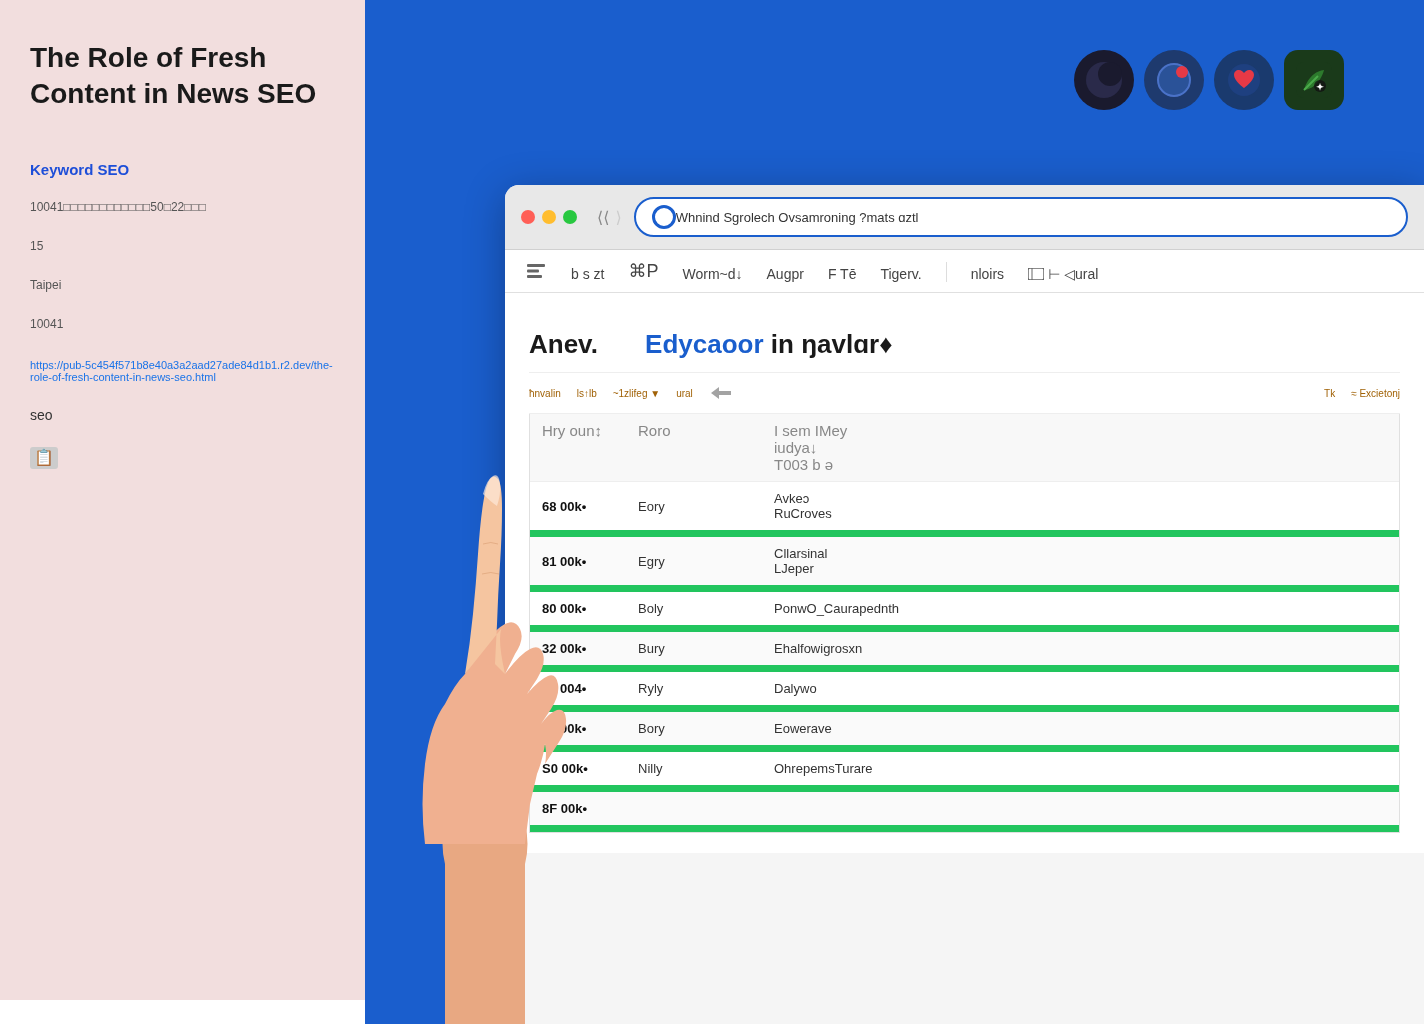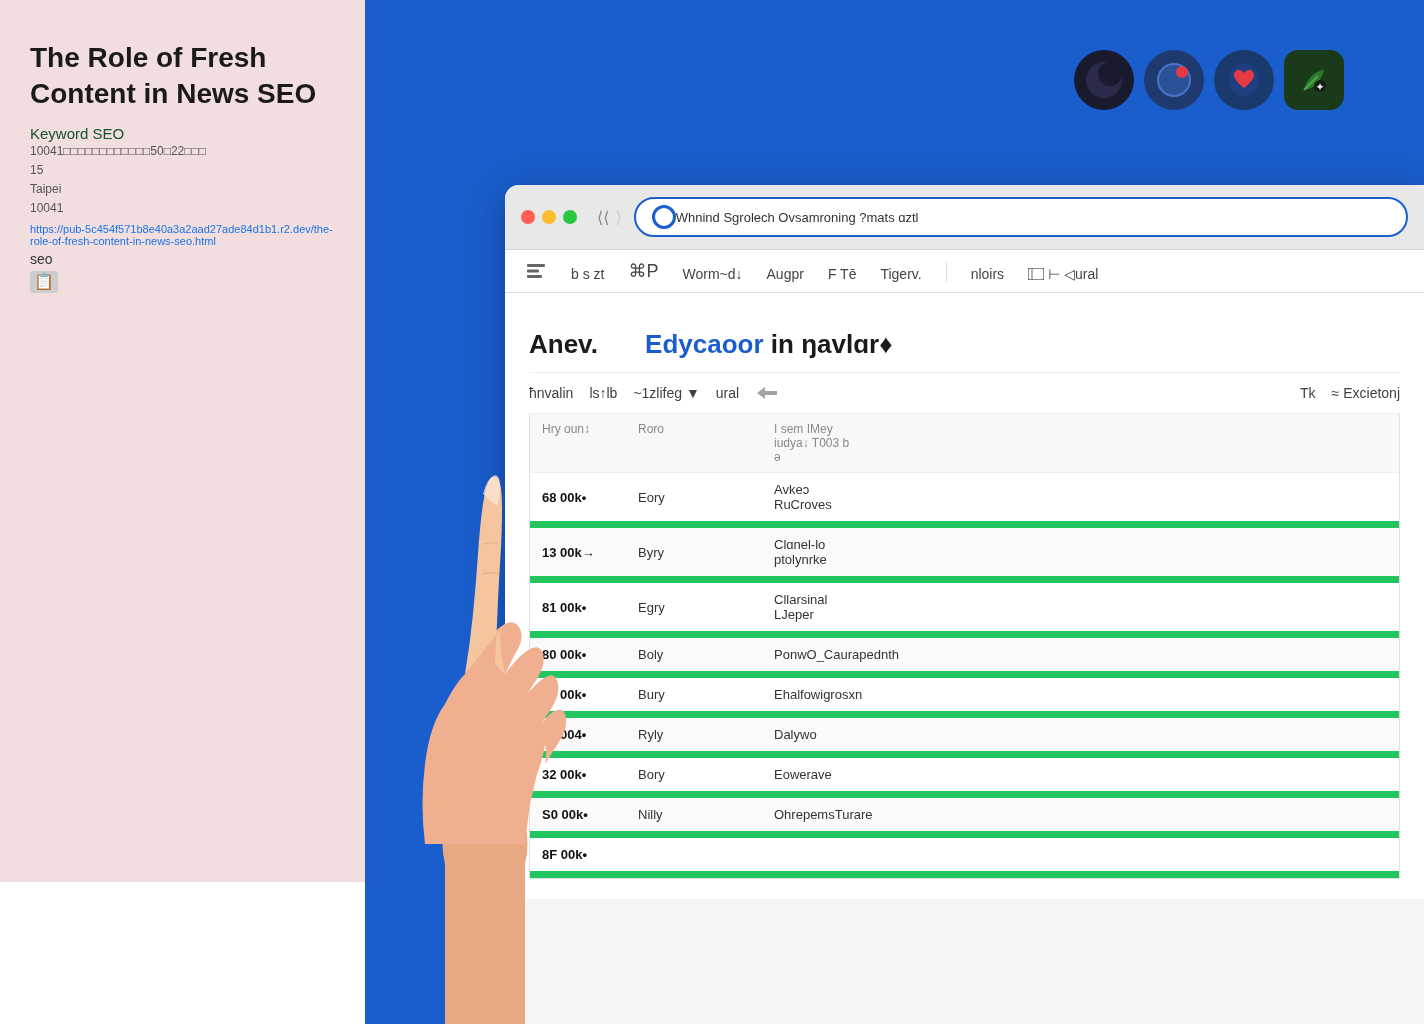--- a/index.html
+++ b/index.html
@@ -9,38 +9,38 @@
       overflow: hidden;
       font-family: -apple-system, BlinkMacSystemFont, 'Segoe UI', Arial, sans-serif;
       display: flex;
     }
 
     
     .left-panel {
       width: 365px;
       min-width: 365px;
       background: #f2dede;
-      height: 882px;
+      height: 1000px;
       padding: 40px 30px;
       display: flex;
       flex-direction: column;
-      gap: 0;
+      gap: 20px;
     }
     .left-panel .article-title {
       font-size: 28px;
       font-weight: 700;
       color: #1a1a1a;
       line-height: 1.3;
       margin-bottom: 4px;
     }
     .left-panel .keyword-label {
       font-size: 15px;
-      font-weight: 400;
-      color: #14532d;
-      margin-top: 8px;
+      font-weight: 700;
+      color: #1d4ed8;
+      margin-top: 24px;
     }
     .left-panel .meta-line {
       font-size: 12px;
       color: #555;
       line-height: 1.6;
     }
     .left-panel .url-line {
       font-size: 11px;
       color: #1a73e8;
       word-break: break-all;
@@ -199,39 +199,39 @@
     
     .sub-toolbar {
       display: flex;
       align-items: center;
       gap: 16px;
       padding: 10px 0;
       border-bottom: 1px solid #eee;
       overflow: hidden;
     }
     .sub-toolbar-item {
-      font-size: 14px;
-      color: #404040;
+      font-size: 10px;
+      color: #a16207;
       display: flex;
       align-items: center;
       gap: 4px;
     }
 
     .table-body {
       border: 1px solid #e0e0e0;
       border-top: none;
     }
     .table-row-header {
       display: grid;
       grid-template-columns: 80px 120px 80px 300px;
       gap: 16px;
       padding: 8px 12px;
       background: #f8f8f8;
       border-bottom: 1px solid #eee;
-      font-size: 12px;
+      font-size: 15px;
       color: #888;
     }
     .table-row {
       display: grid;
       grid-template-columns: 80px 120px 80px 300px;
       gap: 16px;
       padding: 9px 12px;
       border-bottom: 7px solid #22c55e;
       font-size: 13px;
       color: #333;
@@ -391,25 +391,20 @@
           <span>Roro</span>
           <span>I sem IMey iudya↓ T003 b ə</span>
         </div>
 
         <div class="table-row">
           <span class="vol">68 00k•</span>
           <span>Eory</span>
           <span>Avkeɔ RuCroves</span>
         </div>
         <div class="table-row">
-          <span class="vol">13 00k→</span>
-          <span>Byry</span>
-          <span>Clɑnel-lo ptolynrke</span>
-        </div>
-        <div class="table-row">
           <span class="vol">81 00k•</span>
           <span>Egry</span>
           <span>Cllarsinal LJeper</span>
         </div>
         <div class="table-row">
           <span class="vol">80 00k•</span>
           <span>Boly</span>
           <span>PonwO_Caurapednth</span>
         </div>
         <div class="table-row">

